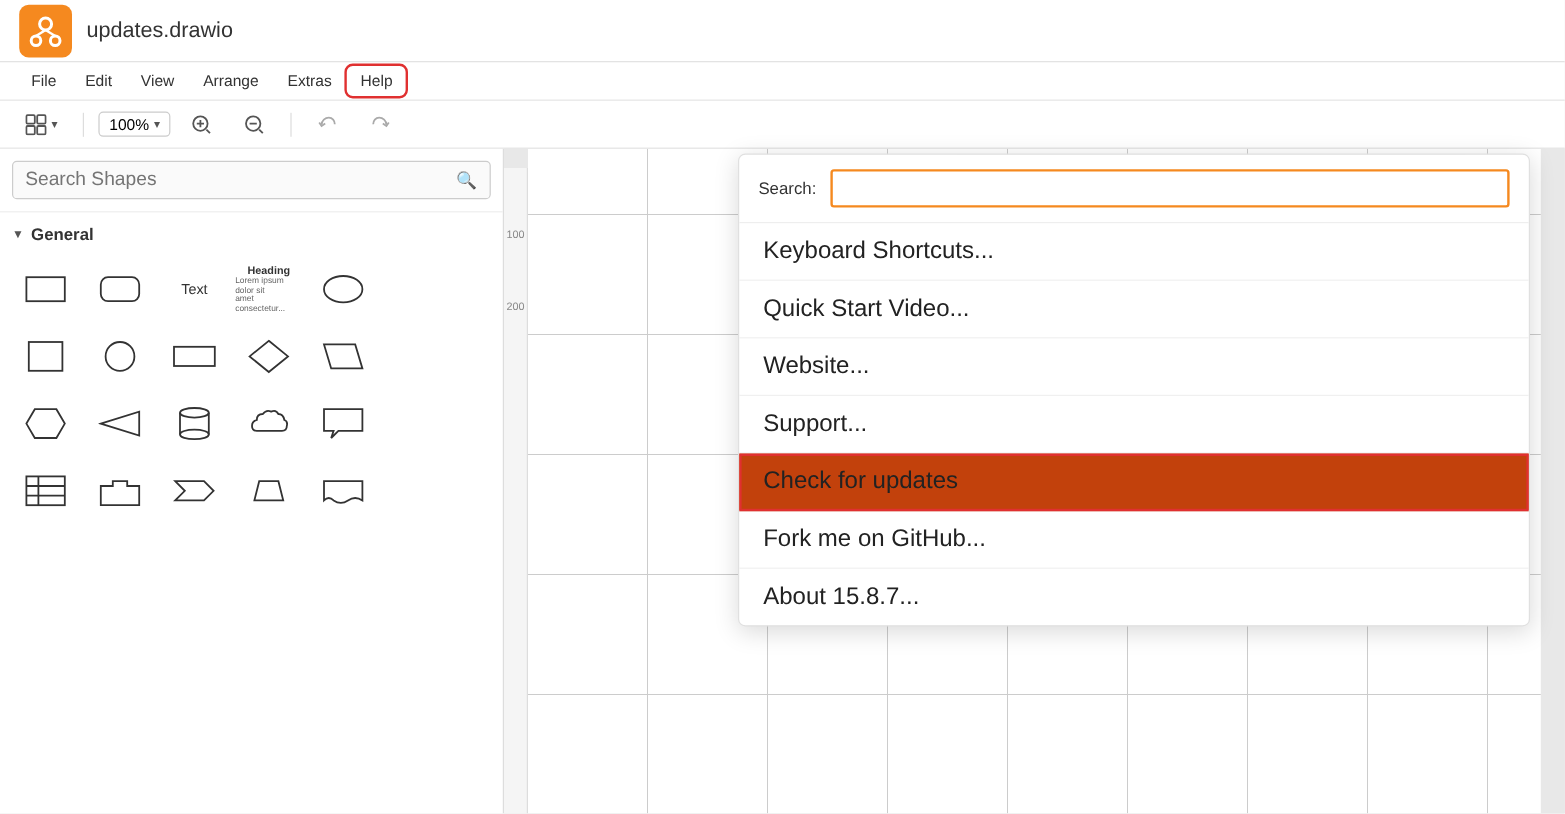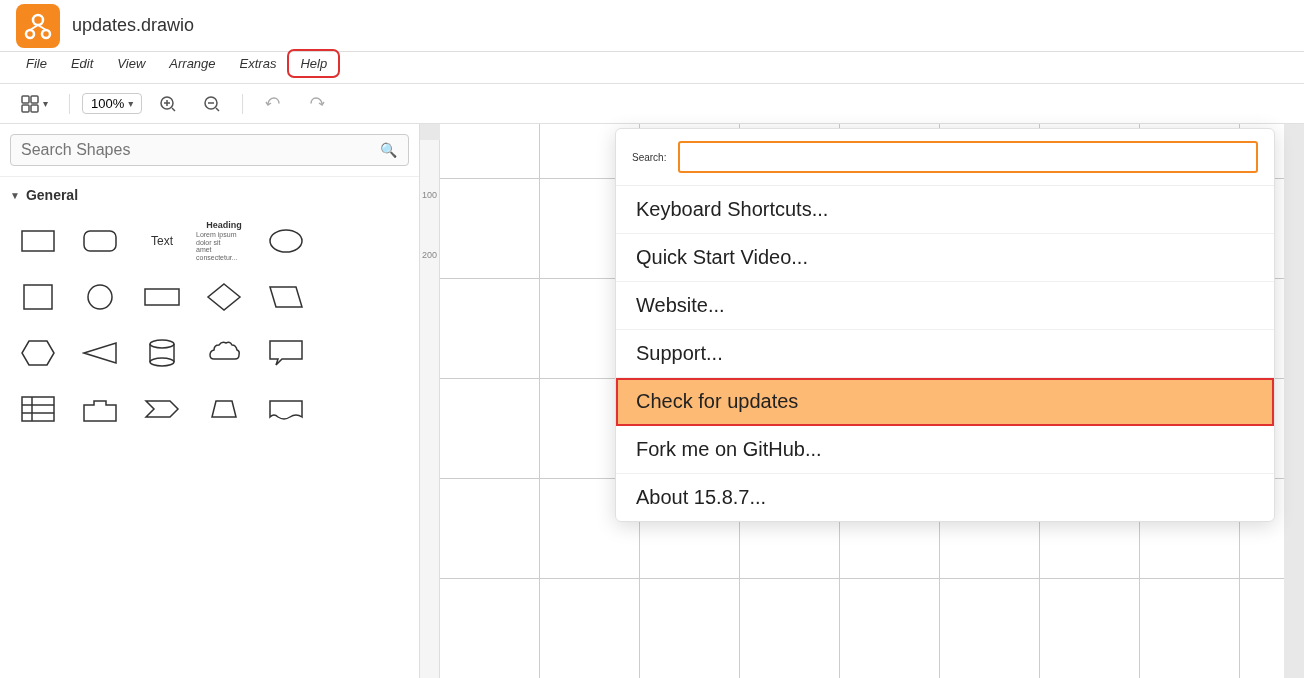--- a/index.html
+++ b/index.html
@@ -39,27 +39,26 @@
     }
     .app-title {
       font-size: 18px;
       font-weight: 500;
       color: #333;
     }
 
     
     .menu-bar {
       display: flex;
-      align-items: flex-start;
+      align-items: center;
       padding: 0 16px;
       background: #fff;
       border-bottom: 1px solid #e0e0e0;
       height: 32px;
       gap: 4px;
-      font-style: italic;
     }
     .menu-item {
       padding: 4px 10px;
       cursor: pointer;
       border-radius: 4px;
       font-size: 13px;
       color: #333;
       position: relative;
     }
     .menu-item.active {
@@ -277,21 +276,21 @@
     }
 
     .help-search-row {
       display: flex;
       align-items: center;
       padding: 12px 16px;
       border-bottom: 1px solid #eee;
       gap: 12px;
     }
     .help-search-label {
-      font-size: 10px;
+      font-size: 14px;
       color: #333;
       font-weight: 400;
     }
     .help-search-input {
       flex: 1;
       border: 2px solid #f5891f;
       border-radius: 3px;
       padding: 6px 8px;
       font-size: 14px;
       outline: none;
@@ -299,21 +298,21 @@
 
     .dropdown-item {
       padding: 12px 20px;
       font-size: 20px;
       color: #222;
       cursor: pointer;
       border-bottom: 1px solid #f0f0f0;
     }
     .dropdown-item:last-child { border-bottom: none; }
     .dropdown-item.highlighted {
-      background: #fdba74;
+      background: #c2410c;
       outline: 2px solid #e03030;
       outline-offset: -2px;
     }
   </style>
 </head>
 <body>
 
 <div class="title-bar">
   <div class="app-logo">
     <svg viewBox="0 0 28 28" fill="none" xmlns="http://www.w3.org/2000/svg">

